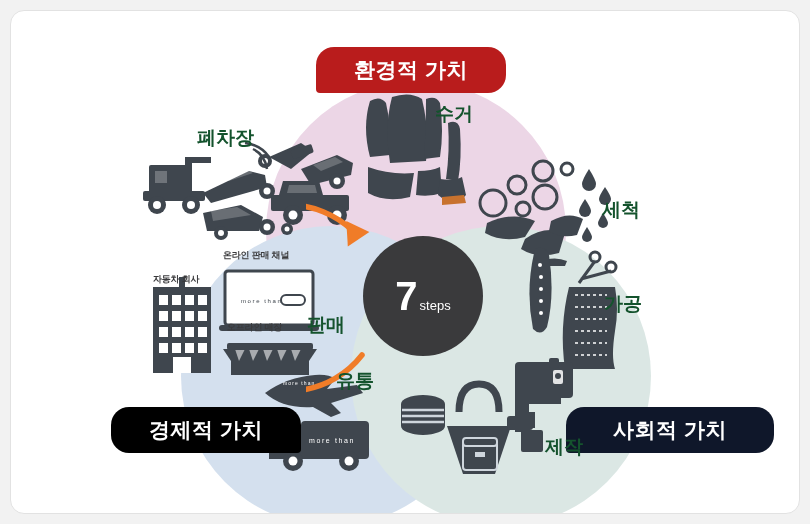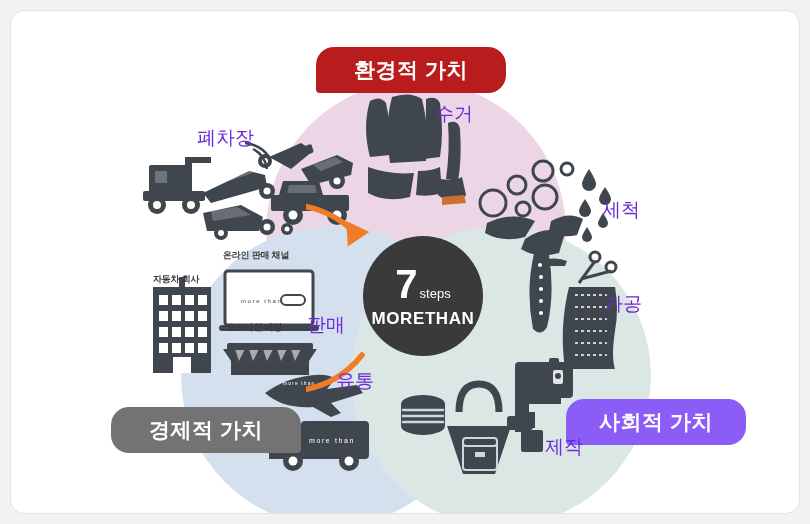--- a/index.html
+++ b/index.html
@@ -32,22 +32,22 @@
     color:#ffffff;
     font-weight:bold;
     font-size:21px;
     letter-spacing:.5px;
     display:flex;align-items:center;justify-content:center;
     border-radius:18px 18px 18px 4px;
     white-space:nowrap;
     z-index:40;
   }
   #badge-env{left:305px;top:36px;width:190px;height:46px;background:#b91c1c;}
-  #badge-eco{left:100px;top:396px;width:190px;height:46px;background:#737373;border-radius:18px 18px 4px 18px;}
-  #badge-soc{left:555px;top:388px;width:180px;height:46px;background:#8b5cf6;border-radius:18px 18px 18px 4px;}
+  #badge-eco{left:100px;top:396px;width:190px;height:46px;background:#000000;border-radius:18px 18px 4px 18px;}
+  #badge-soc{left:555px;top:396px;width:208px;height:46px;background:#0f172a;border-radius:18px 18px 18px 4px;}
 
   
   #hub{
     position:absolute;left:352px;top:225px;width:120px;height:120px;
     border-radius:50%;background:#3a3a3c;
     display:flex;flex-direction:column;align-items:center;justify-content:center;
     z-index:45;
   }
   #hub-top{display:flex;align-items:baseline;color:#fff;line-height:1;}
   #hub-num{font-size:40px;font-weight:bold;letter-spacing:-1px;}
@@ -55,21 +55,21 @@
   #hub-brand{
     color:#fff;font-size:17px;font-weight:bold;letter-spacing:.6px;
     margin-top:5px;
   }
 
   
   #cycle-arc{position:absolute;left:295px;top:168px;width:234px;height:234px;z-index:35;}
 
   
   .step-label{
-    position:absolute;color:#6d28d9;font-weight:normal;font-size:19px;
+    position:absolute;color:#14532d;font-weight:bold;font-size:19px;
     white-space:nowrap;z-index:50;
   }
   #label-scrapyard{left:186px;top:114px;}
   #label-collect{left:424px;top:90px;}
   #label-wash{left:563px;top:186px;margin-left:28px;}
   #label-process{left:593px;top:280px;}
   #label-make{left:487px;top:423px;padding-left:47px;}
   #label-distribute{left:325px;top:357px;}
   #label-sell{left:268px;top:301px;margin-left:28px;}
 
@@ -311,21 +311,20 @@
       <path d="M 47 52
                A 93 93 0 1 0 56 176" fill="none" stroke="#f07c28" stroke-width="5.5" stroke-linecap="round"></path>
       <path d="M47 40 L60 62 L34 62 Z" fill="#f07c28" transform="rotate(-34 47 52)"></path>
     </svg>
 
     <div id="hub">
       <div id="hub-top">
         <span id="hub-num">7</span>
         <span id="hub-steps">steps</span>
       </div>
-      <div id="hub-brand">MORETHAN</div>
     </div>
 
     <div class="badge" id="badge-env">환경적 가치</div>
     <div class="badge" id="badge-eco">경제적 가치</div>
     <div class="badge" id="badge-soc">사회적 가치</div>
 
     <div class="step-label" id="label-scrapyard">폐차장</div>
     <div class="step-label" id="label-collect">수거</div>
     <div class="step-label" id="label-wash">세척</div>
     <div class="step-label" id="label-process">가공</div>

